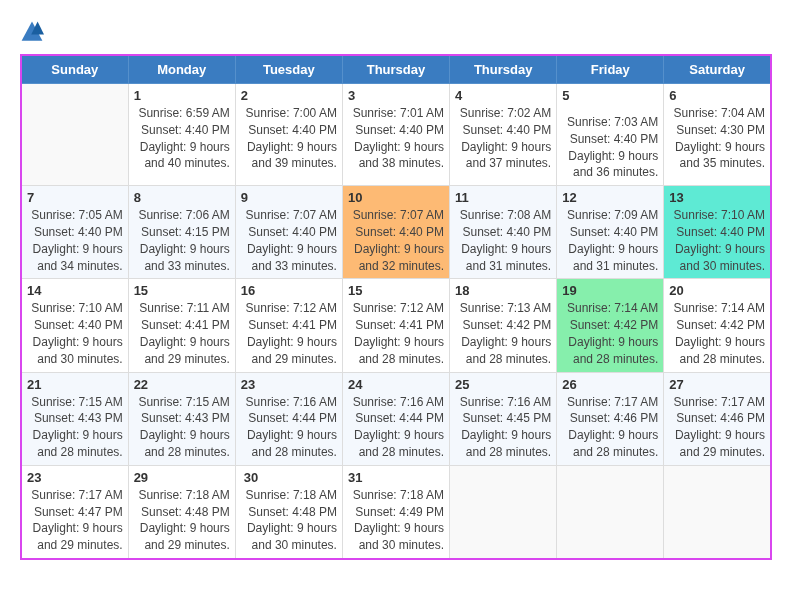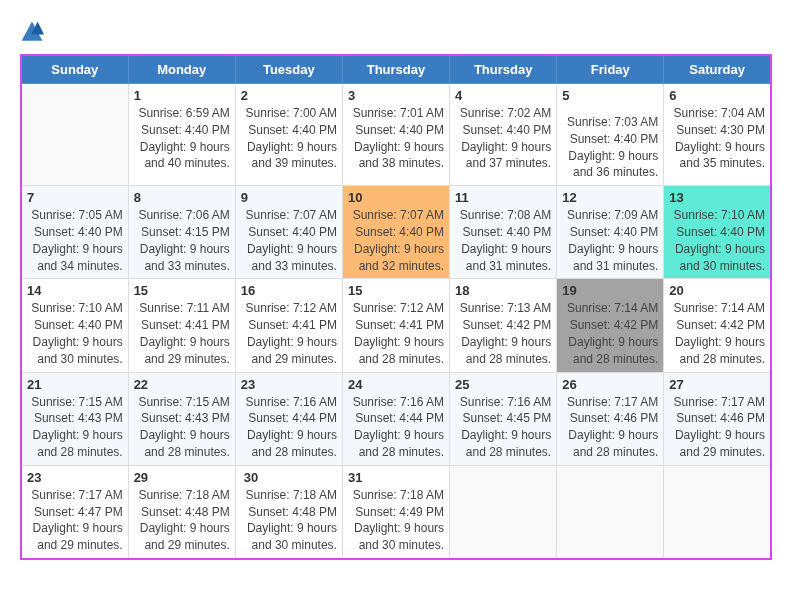--- a/index.html
+++ b/index.html
@@ -248,21 +248,21 @@
 Daylight: 9 hours
 and 28 minutes.</div>
         </td>
         <td style="background: rgb(255, 255, 255); margin-top: 48px;">
           <span class="day-number">18</span>
           <div class="day-info" style="white-space: pre-line;">Sunrise: 7:13 AM
 Sunset: 4:42 PM
 Daylight: 9 hours
 and 28 minutes.</div>
         </td>
-        <td style="background: #a3a3a3;">
+        <td style="background: #86efac;">
           <span class="day-number">19</span>
           <div class="day-info" style="white-space: pre-line;">Sunrise: 7:14 AM
 Sunset: 4:42 PM
 Daylight: 9 hours
 and 28 minutes.</div>
         </td>
         <td style="background: rgb(255, 255, 255);">
           <span class="day-number">20</span>
           <div class="day-info" style="white-space: pre-line;">Sunrise: 7:14 AM
 Sunset: 4:42 PM

